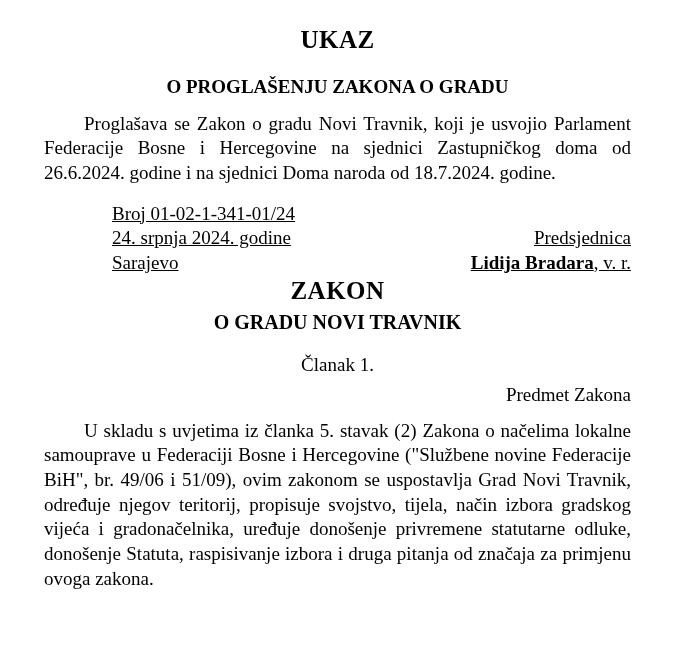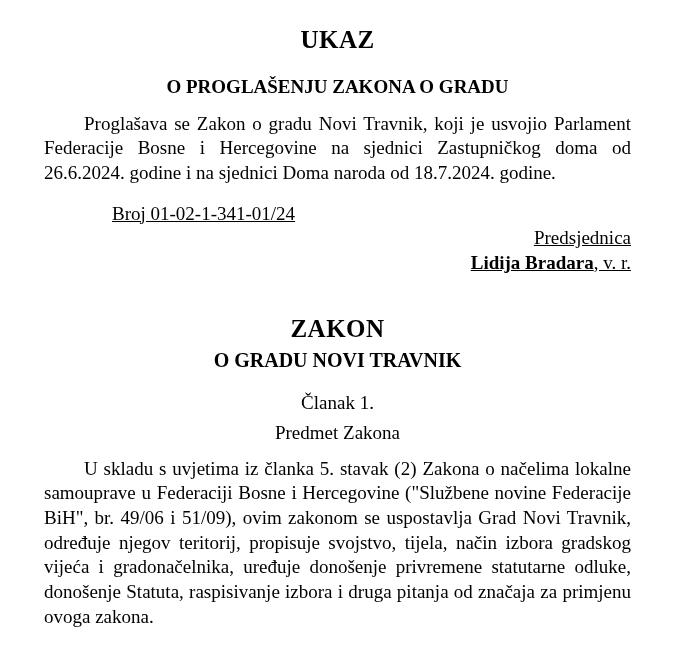--- a/index.html
+++ b/index.html
@@ -74,37 +74,36 @@
   }
   .sign-row .right-col {
     flex: 1;
     text-align: right;
   }
   .law-title {
     text-align: center;
     font-size: 25px;
     font-weight: bold;
     letter-spacing: 0.5px;
-    margin-top: 38px;
     line-height: 1.2;
   }
   .law-sub {
     text-align: center;
     font-size: 20px;
     font-weight: bold;
     margin-top: 4px;
     line-height: 1.2;
   }
   .article-num {
     text-align: center;
     font-size: 19px;
     margin-top: 20px;
   }
   .article-name {
-    text-align: center;
+    text-align: right;
     font-size: 19px;
     margin-top: 8px;
   }
   .bold {
     font-weight: bold;
   }
 </style>
 </head>
 <body>
 
@@ -113,20 +112,24 @@
   <div class="partial-top"></div>
 
   <div class="title-main">UKAZ</div>
   <div class="title-sub">O PROGLAŠENJU ZAKONA O GRADU</div>
 
   <p class="body-text">Proglašava se Zakon o gradu Novi Travnik, koji je usvojio Parlament Federacije Bosne i Hercegovine na sjednici Zastupničkog doma od 26.6.2024. godine i na sjednici Doma naroda od 18.7.2024. godine.</p>
 
   <div class="sign-block">
     <span class="sign-left">Broj 01-02-1-341-01/24</span>
     <div class="sign-row">
+      <div class="left-col">
+        <div>24. srpnja 2024. godine</div>
+        <div>Sarajevo</div>
+      </div>
       <div class="right-col">
         <div>Predsjednica</div>
         <div><span class="bold">Lidija Bradara</span><span>, v. r.</span></div>
       </div>
     </div>
   </div>
 
   <div class="law-title">ZAKON</div>
   <div class="law-sub">O GRADU NOVI TRAVNIK</div>
 

